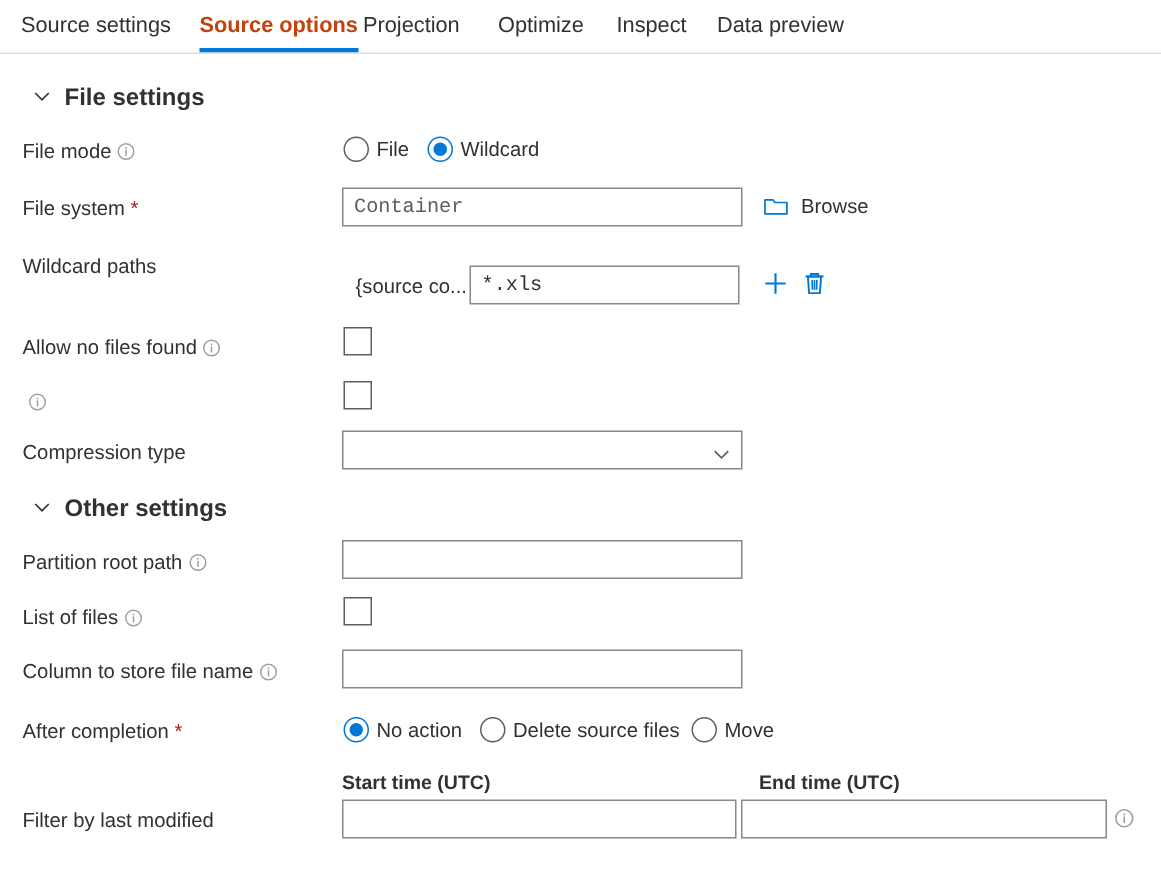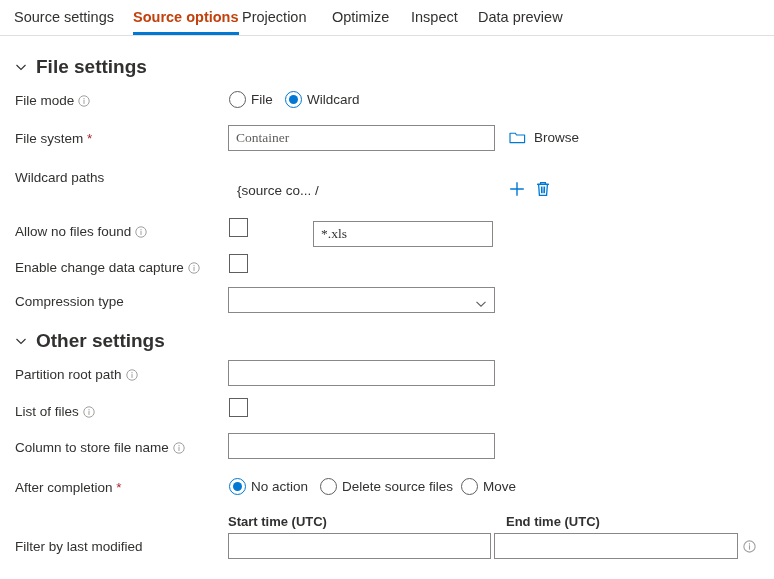--- a/index.html
+++ b/index.html
@@ -69,22 +69,22 @@
     white-space: nowrap;
     line-height: 18px;
   }
   .label .req {
     color: #a4262c;
   }
 
   
   .section-header {
     position: absolute;
-    left: 15px;
-    font-size: 19px;
+    left: 22px;
+    font-size: 16px;
     font-weight: bold;
     color: #323130;
     line-height: 18px;
     white-space: nowrap;
     cursor: pointer;
   }
   .section-header .chev {
     display: inline-block;
     width: 14px;
     margin-right: 7px;
@@ -106,21 +106,21 @@
     cursor: pointer;
   }
 
   
   .tinput {
     position: absolute;
     box-sizing: border-box;
     border: 1px solid #8a8886;
     background: #ffffff;
     height: 26px;
-    font-family: Liberation Serif, serif;
+    font-family: Liberation Mono, monospace;
     font-size: 13.5px;
     color: #323130;
     padding: 0 7px;
     outline: none;
   }
   .tinput::placeholder { color: #605e5c; opacity: 1; }
 
   
   .ddl {
     position: absolute;
@@ -302,21 +302,21 @@
       </span>
       <span class="browse-text">Browse</span>
     </div>
   </div>
 
   <div class="row" style="top:133px;">
     <div class="label" style="top:0;">
       <span>Wildcard paths</span>
     </div>
     <div class="prefix-text" style="left:228px; top:13px;">{source co... /</div>
-    <input class="tinput" type="text" style="left: 313px; top: 8px; width: 180px; margin-top: 44px;" value="*.xls">
+    <input class="tinput" type="text" style="left: 313px; top: 8px; width: 180px;" value="*.xls">
     <span class="icon-btn" style="left:508px; top:11px;">
       <svg width="18" height="18" viewBox="0 0 18 18">
           <path d="M9 2.2 L9 15.8 M2.2 9 L15.8 9" stroke="#0078d4" stroke-width="1.4" fill="none"></path>
         </svg>
     </span>
     <span class="icon-btn" style="left:534px; top:11px;">
       <svg width="18" height="18" viewBox="0 0 18 18">
         <path d="M3 4.3 L15 4.3" stroke="#0078d4" stroke-width="1.3"></path>
         <path d="M6.6 4.3 L6.6 2.6 L11.4 2.6 L11.4 4.3" fill="none" stroke="#0078d4" stroke-width="1.3"></path>
         <path d="M4.6 4.3 L5.4 15.4 L12.6 15.4 L13.4 4.3 Z" fill="none" stroke="#0078d4" stroke-width="1.3"></path>
@@ -331,21 +331,21 @@
             <circle cx="6" cy="6" r="5.2" fill="none" stroke="#a19f9d" stroke-width="1"></circle>
             <rect x="5.5" y="4.9" width="1" height="4" fill="#a19f9d"></rect>
             <rect x="5.5" y="3" width="1" height="1.2" fill="#a19f9d"></rect>
           </svg></span>
     </div>
     <span class="cbx" style="left:229px; top:-5px;"></span>
   </div>
 
   <div class="row" style="top:223px;">
     <div class="label" style="top:0;">
-      <span>Enable change data capture</span><span class="info-icon"><svg width="12" height="12" viewBox="0 0 12 12">
+      <span class="info-icon"><svg width="12" height="12" viewBox="0 0 12 12">
             <circle cx="6" cy="6" r="5.2" fill="none" stroke="#a19f9d" stroke-width="1"></circle>
             <rect x="5.5" y="4.9" width="1" height="4" fill="#a19f9d"></rect>
             <rect x="5.5" y="3" width="1" height="1.2" fill="#a19f9d"></rect>
           </svg></span>
     </div>
     <span class="cbx" style="left:229px; top:-5px;"></span>
   </div>
 
   <div class="row" style="top:257px;">
     <div class="label" style="top:0;">

